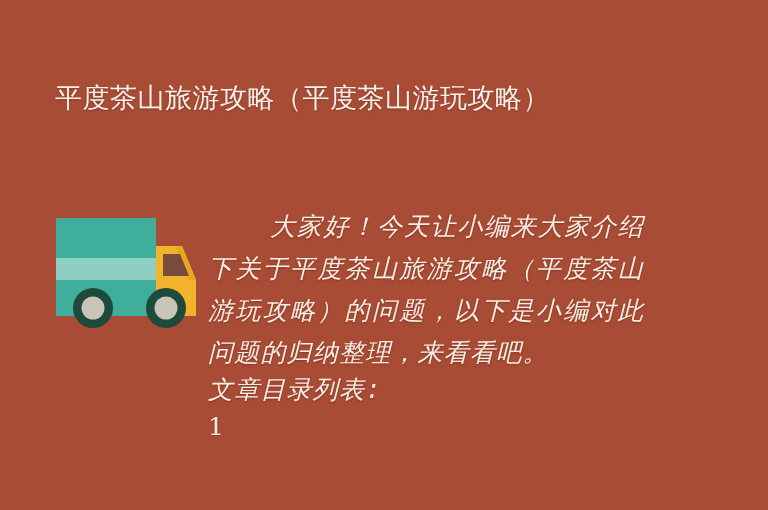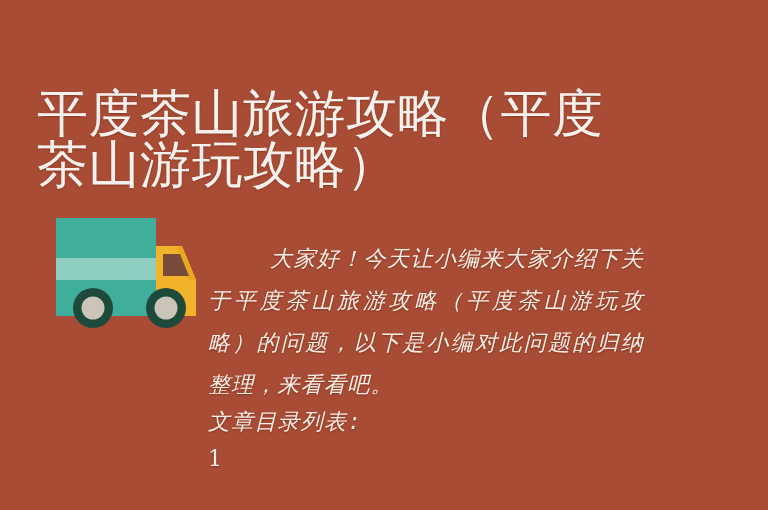--- a/index.html
+++ b/index.html
@@ -18,26 +18,26 @@
   #page {
     position: relative;
     width: 768px;
     height: 510px;
     background: #a94c35;
   }
 
   
   #article-title {
     position: absolute;
-    left: 37px;
+    left: 55px;
     top: 54px;
     width: 580px;
     color: #f6f1ec;
     font-family: "DejaVu Sans", "Liberation Sans", sans-serif;
-    font-size: 51px;
+    font-size: 27px;
     line-height: 51px;
     font-weight: 400;
     letter-spacing: 0.5px;
     white-space: pre-wrap;
     text-shadow: 0 1px 2px rgba(90,25,10,0.35);
   }
 
   
   #truck-illustration {
     position: absolute;
@@ -53,27 +53,26 @@
   }
 
   
   #article-body {
     position: absolute;
     left: 208px;
     top: 206px;
     width: 436px;
     color: #f7eee6;
     font-family: "DejaVu Serif", "Liberation Serif", serif;
-    font-size: 22px;
+    font-size: 25px;
     line-height: 42px;
     font-style: italic;
     font-weight: 400;
     letter-spacing: 1.2px;
     text-shadow: 0 1px 2px rgba(90,25,10,0.45);
-    margin-top: 32px;
   }
   #article-body .para-intro {
     margin: 0;
     text-indent: 62px;
     text-align: justify;
     text-justify: inter-character;
   }
   #article-body .para-toc {
     margin: 0;
     line-height: 36px;

